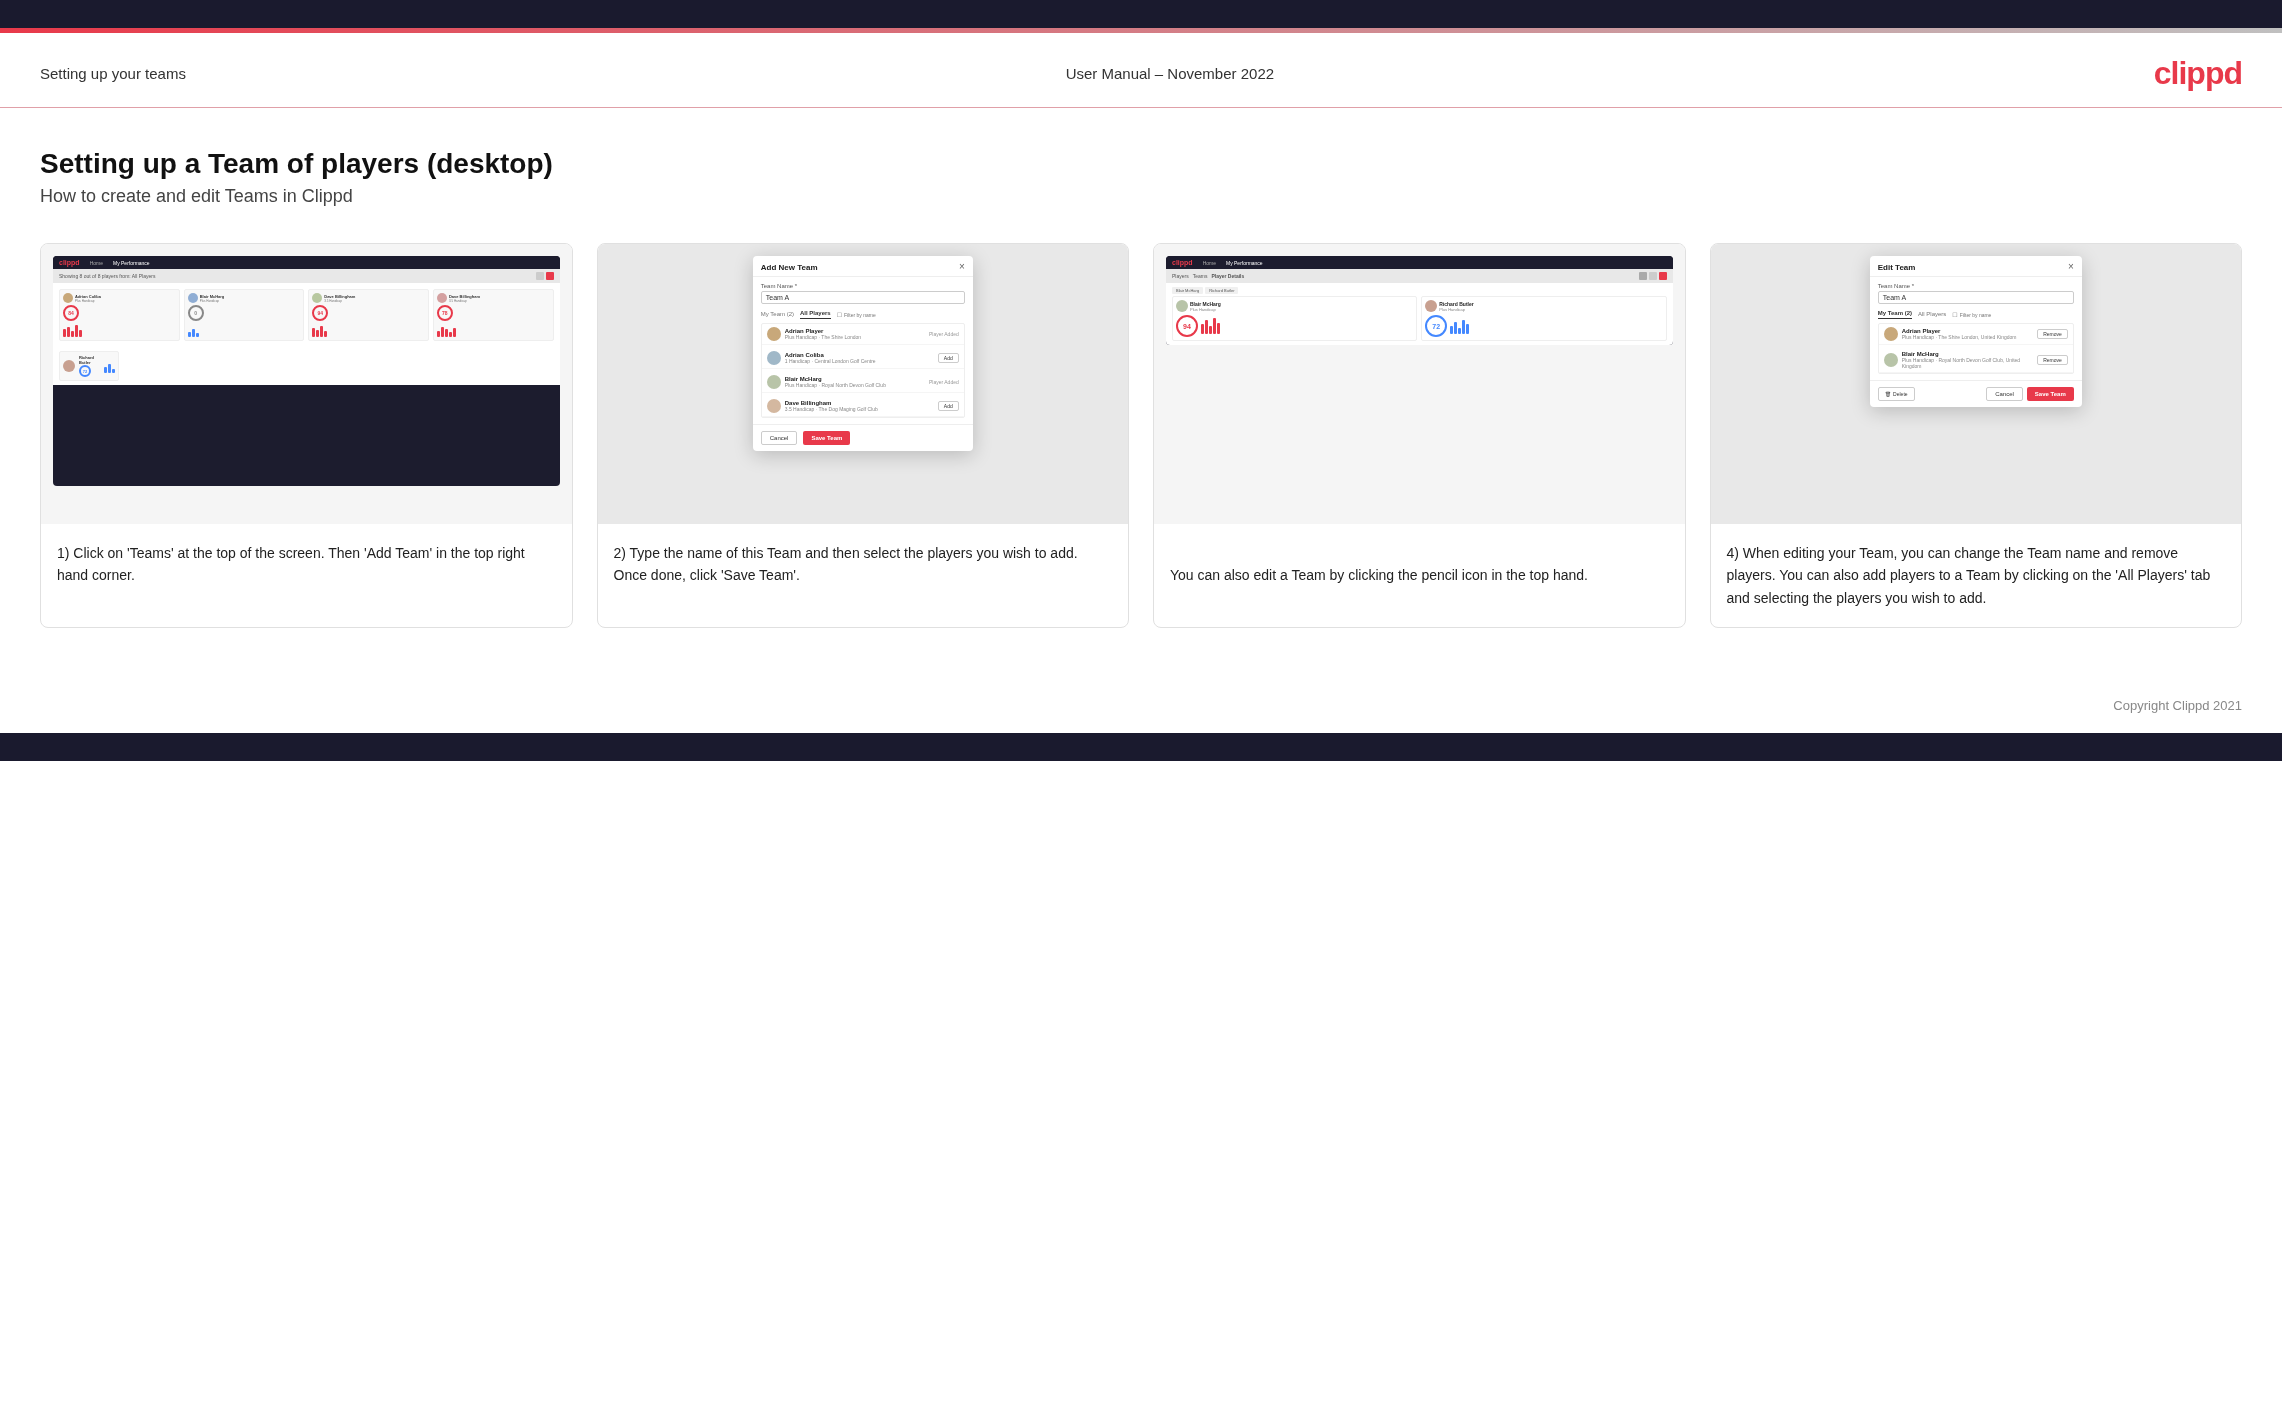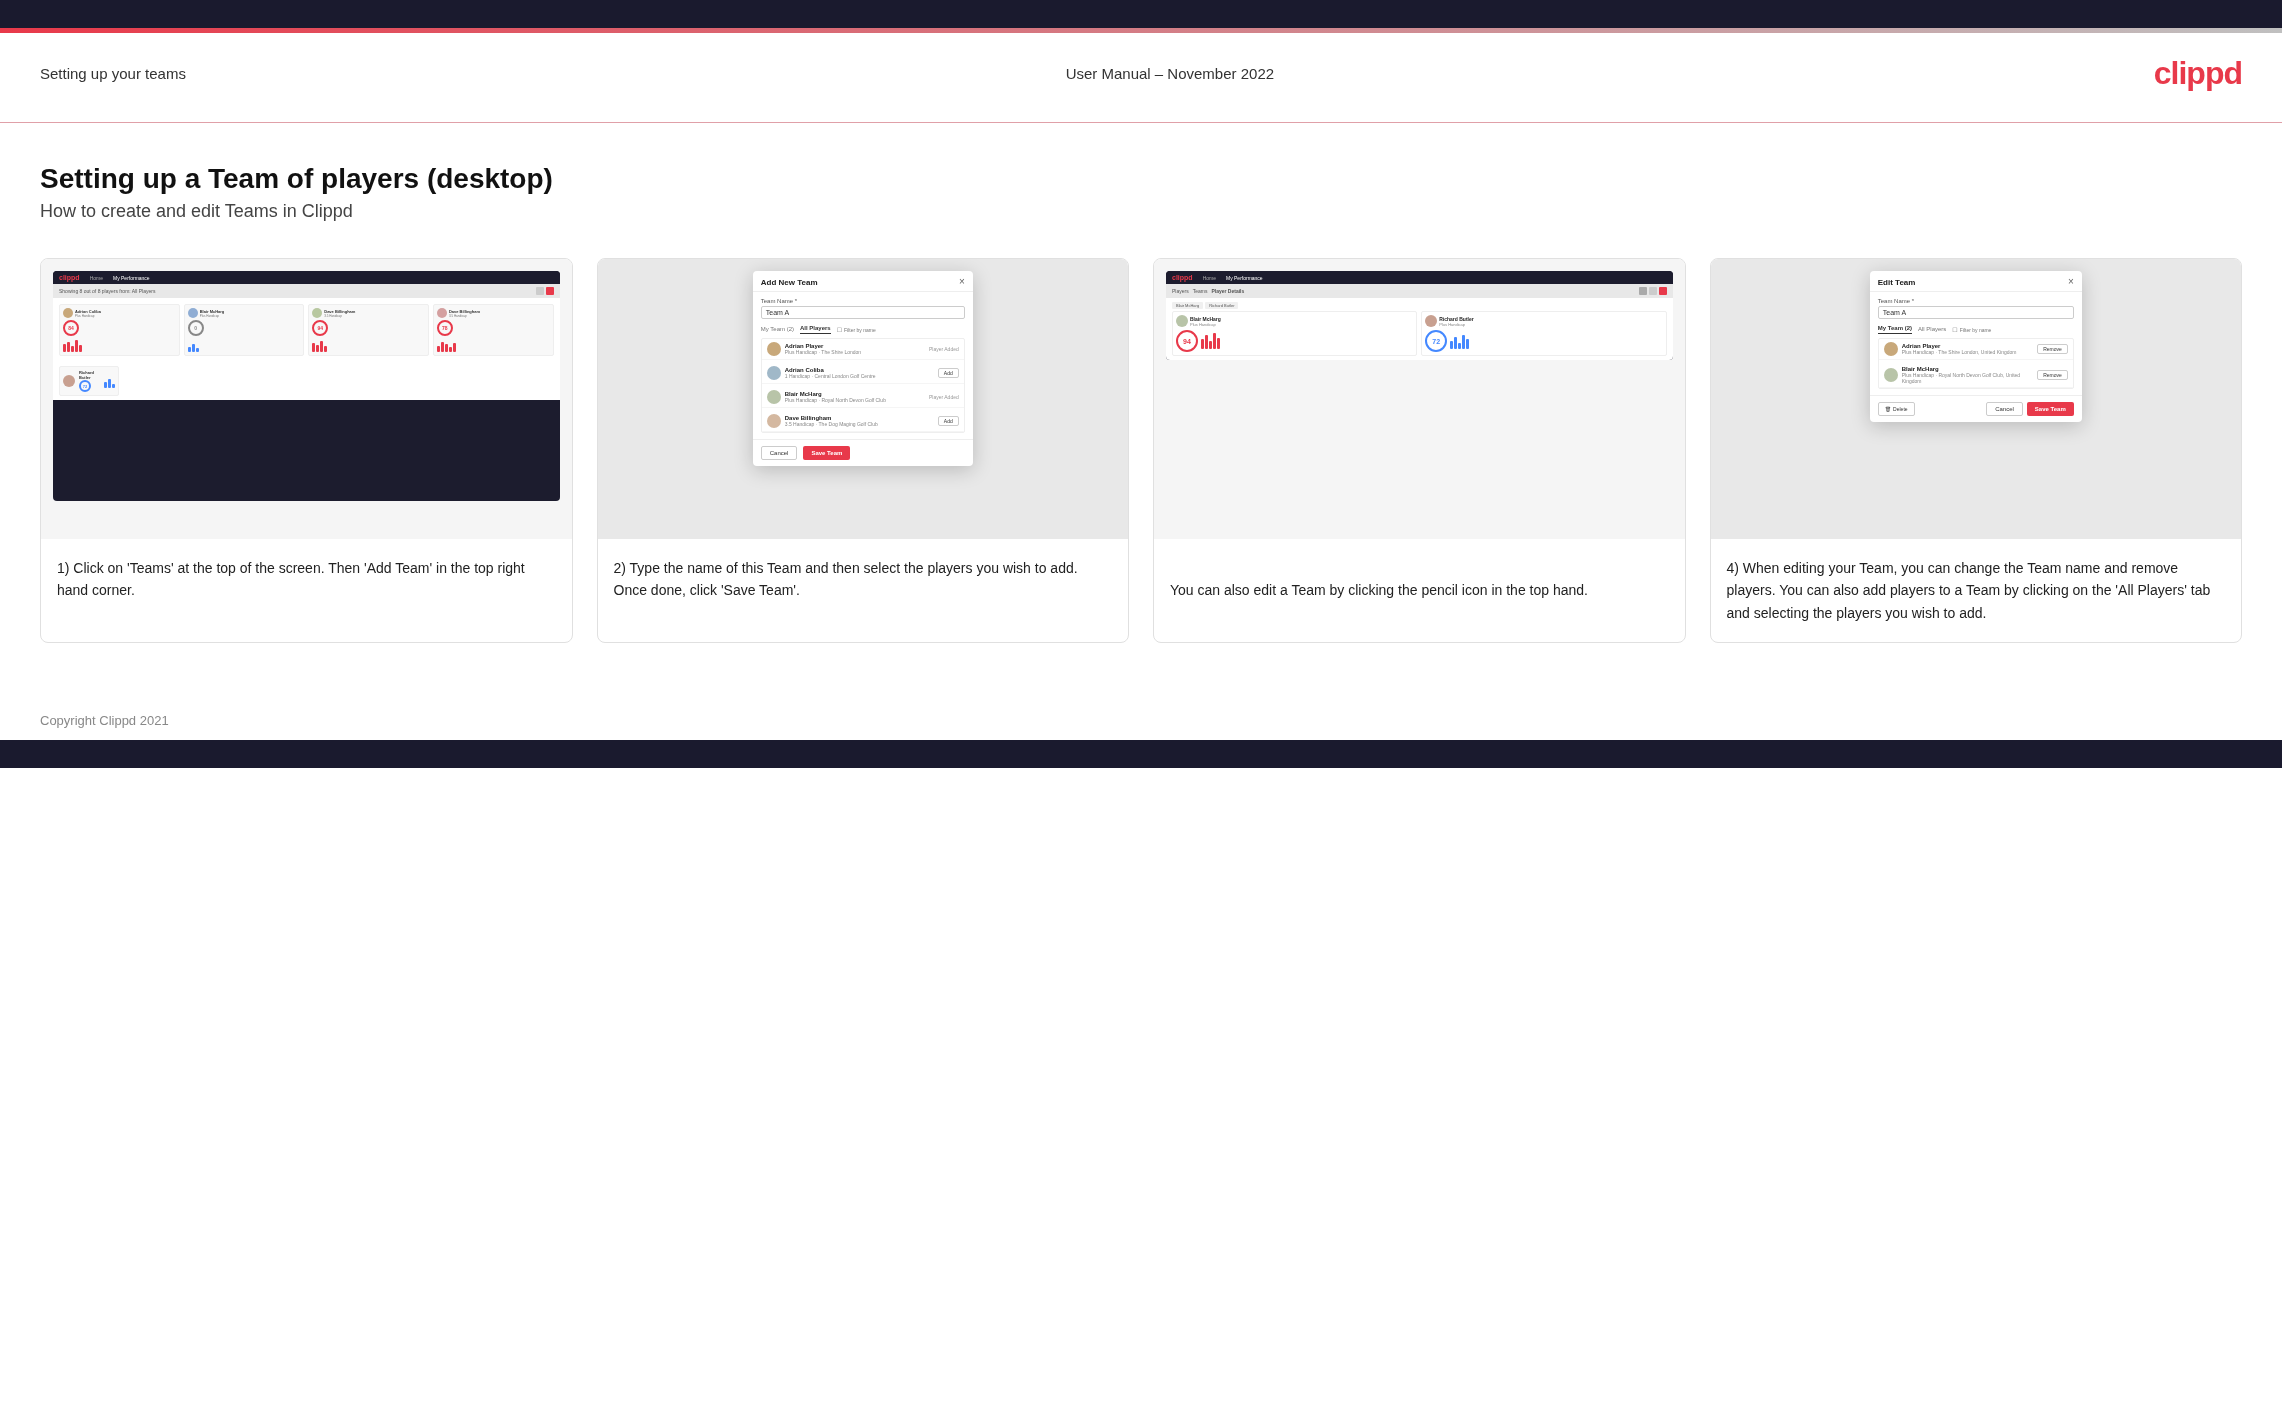--- a/index.html
+++ b/index.html
@@ -14,21 +14,21 @@
       height: 28px;
     }
     .accent-bar {
       background: linear-gradient(to right, #e8394a, #c0c0c0);
       height: 5px;
     }
     .header {
       display: flex;
       align-items: center;
       justify-content: space-between;
-      padding: 22px 40px 30px 40px;
+      padding: 22px 40px 15px 40px;
       border-bottom: 1px solid #e0a0a8;
     }
     .header-left {
       font-size: 15px;
       color: #333;
     }
     .header-center {
       font-size: 15px;
       color: #333;
     }
@@ -258,23 +258,24 @@
       border-radius: 2px;
       padding: 2px 6px;
       font-size: 5px;
       color: #333;
       display: flex;
       align-items: center;
       gap: 2px;
     }
 
     .footer {
-      padding: 10px 40px 12px;
+      padding: 10px 40px 20px;
       font-size: 13px;
       color: #888;
+      text-align: right;
     }
     .bottom-bar {
       background: #1a1a2e;
       height: 28px;
       margin-top: auto;
     }
   </style>
 </head>
 <body>
 

